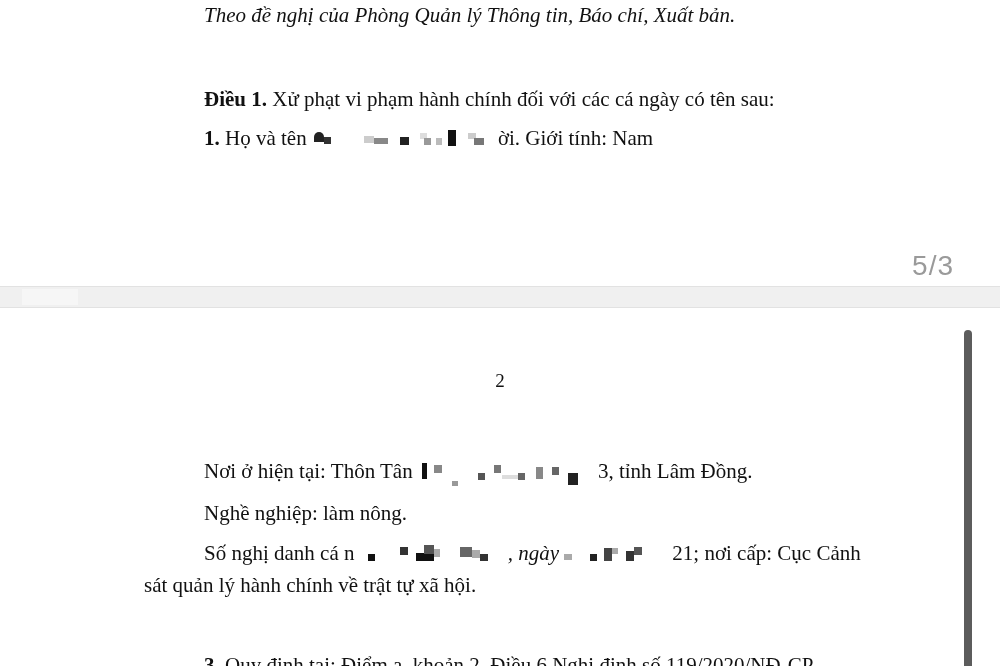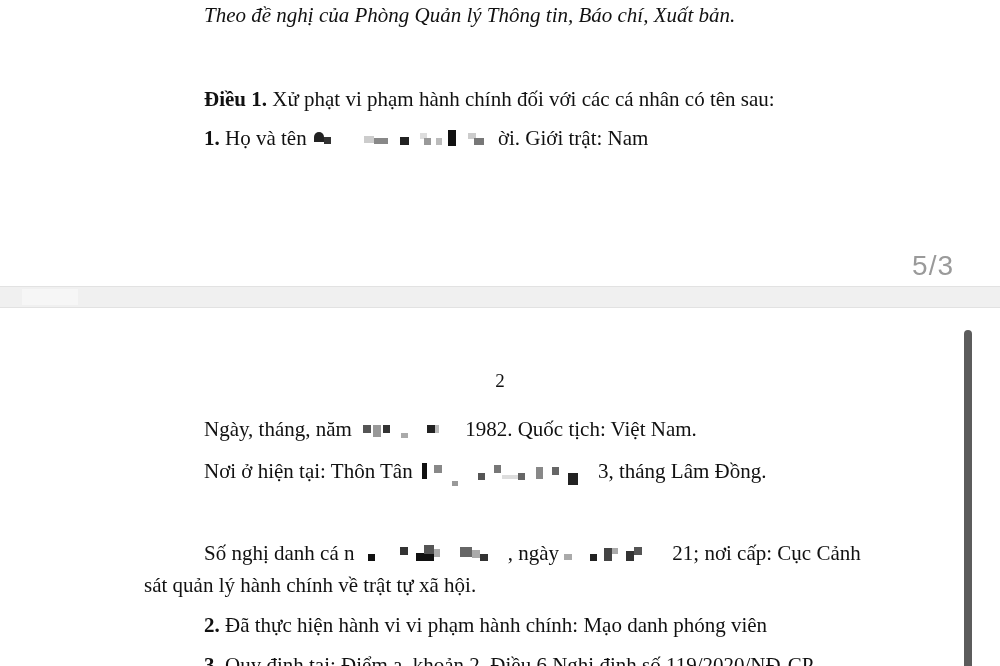--- a/index.html
+++ b/index.html
@@ -38,101 +38,88 @@
     .redact { display: inline-block; vertical-align: middle; position: relative; height: 20px; }
     .px { position: absolute; }
     .page-num { font-size: 19px; }
   </style>
 </head>
 <body>
 
 <div class="page page1">
   <div class="line italic" style="left:204px; top:2px;">Theo đề nghị của Phòng Quản lý Thông tin, Báo chí, Xuất bản.</div>
   <div class="line" style="left:204px; top:86px;">
-    <span class="bold">Điều 1.</span><span> Xử phạt vi phạm hành chính đối với các cá nhân có tên sau:</span>
+    <span class="bold">Điều 1.</span><span> Xử phạt vi phạm hành chính đối với các cá ngày có tên sau:</span>
   </div>
   <div class="line" style="left:204px; top:125px;">
     <span class="bold">1.</span><span> Họ và tên</span>
     <span class="redact" style="width:190px;">
       <span class="px" style="left:2px; top:2px; width:10px; height:10px; background:#222; border-radius:5px 5px 0 0;"></span>
       <span class="px" style="left:12px; top:7px; width:7px; height:7px; background:#333;"></span>
       <span class="px" style="left:52px; top:6px; width:10px; height:7px; background:#ccc;"></span>
       <span class="px" style="left:62px; top:8px; width:14px; height:6px; background:#888;"></span>
       <span class="px" style="left:88px; top:7px; width:9px; height:8px; background:#222;"></span>
       <span class="px" style="left:108px; top:3px; width:7px; height:6px; background:#ddd;"></span>
       <span class="px" style="left:112px; top:8px; width:7px; height:7px; background:#999;"></span>
       <span class="px" style="left:124px; top:8px; width:6px; height:7px; background:#bbb;"></span>
       <span class="px" style="left:136px; top:0px; width:8px; height:16px; background:#111;"></span>
       <span class="px" style="left:156px; top:3px; width:8px; height:6px; background:#ccc;"></span>
       <span class="px" style="left:162px; top:8px; width:10px; height:7px; background:#777;"></span>
-    </span><span style="margin-left:-4px;">ời. Giới trật: Nam</span>
+    </span><span style="margin-left:-4px;">ời. Giới tính: Nam</span>
   </div>
   <div class="page-indicator">5/3</div>
 </div>
 
 <div class="gap">
   <div class="gap-notch"></div>
 </div>
 
 <div class="page page2">
   <div class="line center page-num" style="top:60px;">2</div>
 
-  <div class="line" style="left:204px; top:108px;">
-    <span>Ngày, tháng, năm</span>
-    <span class="redact" style="width:108px;">
-      <span class="px" style="left:6px; top:4px; width:8px; height:8px; background:#555;"></span>
-      <span class="px" style="left:16px; top:4px; width:8px; height:12px; background:#999;"></span>
-      <span class="px" style="left:26px; top:4px; width:7px; height:8px; background:#333;"></span>
-      <span class="px" style="left:44px; top:12px; width:7px; height:5px; background:#aaa;"></span>
-      <span class="px" style="left:70px; top:4px; width:8px; height:8px; background:#222;"></span>
-      <span class="px" style="left:78px; top:4px; width:4px; height:8px; background:#bbb;"></span>
-    </span><span>1982. Quốc tịch: Việt Nam.</span>
-  </div>
 
   <div class="line" style="left:204px; top:150px;">
     <span>Nơi ở hiện tại: Thôn Tân</span>
     <span class="redact" style="width:180px;">
       <span class="px" style="left:4px; top:0px; width:5px; height:16px; background:#111;"></span>
       <span class="px" style="left:16px; top:2px; width:8px; height:8px; background:#888;"></span>
       <span class="px" style="left:34px; top:18px; width:6px; height:5px; background:#999;"></span>
       <span class="px" style="left:60px; top:10px; width:7px; height:7px; background:#555;"></span>
       <span class="px" style="left:76px; top:2px; width:7px; height:8px; background:#777;"></span>
       <span class="px" style="left:84px; top:12px; width:16px; height:4px; background:#ddd;"></span>
       <span class="px" style="left:100px; top:10px; width:7px; height:7px; background:#666;"></span>
       <span class="px" style="left:118px; top:4px; width:7px; height:12px; background:#888;"></span>
       <span class="px" style="left:134px; top:4px; width:7px; height:8px; background:#666;"></span>
       <span class="px" style="left:150px; top:10px; width:10px; height:12px; background:#222;"></span>
-    </span><span>3, tháng Lâm Đồng.</span>
+    </span><span>3, tỉnh Lâm Đồng.</span>
   </div>
 
+  <div class="line" style="left:204px; top:192px;">Nghề nghiệp: làm nông.</div>
 
   <div class="line" style="left:204px; top:232px;">
     <span>Số nghị danh cá n</span>
     <span class="redact" style="width:158px;">
       <span class="px" style="left:8px; top:9px; width:7px; height:7px; background:#111;"></span>
       <span class="px" style="left:40px; top:2px; width:8px; height:8px; background:#333;"></span>
       <span class="px" style="left:56px; top:8px; width:18px; height:8px; background:#111;"></span>
       <span class="px" style="left:64px; top:0px; width:10px; height:9px; background:#555;"></span>
       <span class="px" style="left:74px; top:4px; width:6px; height:8px; background:#aaa;"></span>
       <span class="px" style="left:100px; top:2px; width:12px; height:10px; background:#666;"></span>
       <span class="px" style="left:112px; top:5px; width:8px; height:8px; background:#aaa;"></span>
       <span class="px" style="left:120px; top:9px; width:8px; height:7px; background:#333;"></span>
-    </span><span style="margin-left:-10px;">, ngày</span>
+    </span><span style="margin-left:-10px;font-style:italic;">, ngày</span>
     <span class="redact" style="width:108px;">
       <span class="px" style="left:0px; top:9px; width:8px; height:6px; background:#aaa;"></span>
       <span class="px" style="left:26px; top:9px; width:7px; height:7px; background:#222;"></span>
       <span class="px" style="left:40px; top:3px; width:8px; height:13px; background:#444;"></span>
       <span class="px" style="left:48px; top:3px; width:6px; height:6px; background:#aaa;"></span>
       <span class="px" style="left:62px; top:6px; width:8px; height:10px; background:#333;"></span>
       <span class="px" style="left:70px; top:2px; width:8px; height:8px; background:#555;"></span>
     </span><span>21; nơi cấp: Cục Cảnh</span>
   </div>
   <div class="line" style="left:144px; top:264px;">sát quản lý hành chính về trật tự xã hội.</div>
 
-  <div class="line" style="left:204px; top:304px;">
-    <span class="bold">2.</span><span> Đã thực hiện hành vi vi phạm hành chính: Mạo danh phóng viên</span>
-  </div>
   <div class="line" style="left:204px; top:344px;">
     <span class="bold">3.</span><span> Quy định tại: Điểm a, khoản 2, Điều 6 Nghị định số 119/2020/NĐ-CP</span>
   </div>
 </div>
 
 <div class="scrollbar"></div>
 
 </body></html>

